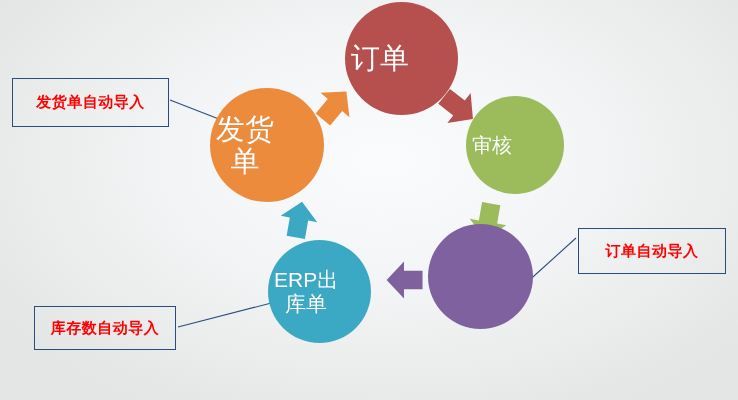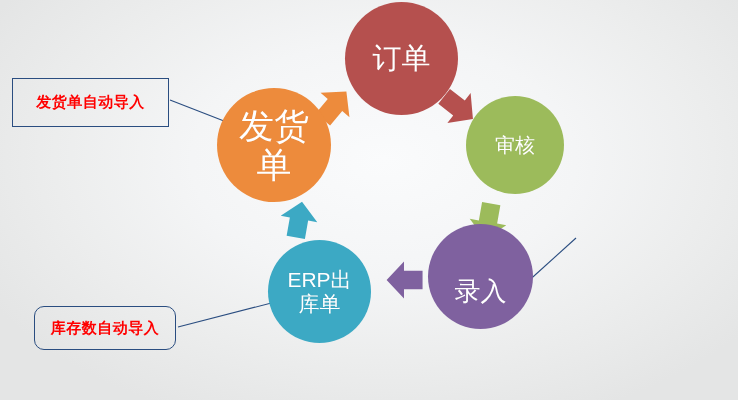--- a/index.html
+++ b/index.html
@@ -24,59 +24,58 @@
     position: absolute;
     left: 0; top: 0;
     width: 738px;
     height: 400px;
   }
   .node-circle {
     position: absolute;
     border-radius: 50%;
     display: flex;
     align-items: center;
-    justify-content: center;
     text-align: center;
     color: #ffffff;
     line-height: 1.12;
     box-sizing: border-box;
     user-select: none;
   }
   .node-label {
     display: block;
     padding: 0 6px;
     text-shadow: 0 0 1px rgba(0,0,0,0.10);
   }
 
   
   #node-order      { left: 345px; top: 2px;   width: 113px; height: 113px; background: #b5504e; font-size: 29px; }
   #node-review     { left: 466px; top: 96px;  width: 98px;  height: 98px;  background: #9cbb5b; font-size: 20px; }
   #node-erp-entry  { left: 428px; top: 224px; width: 105px; height: 105px; background: #7f619f; font-size: 26px; }
   #node-erp-out    { left: 268px; top: 240px; width: 103px; height: 103px; background: #3ca9c4; font-size: 21px; }
-  #node-shipment   { left: 217px; top: 88px;  width: 114px; height: 114px; background: #ed8b3c; font-size: 35px; }
+  #node-shipment   { left: 210px; top: 88px;  width: 114px; height: 114px; background: #ed8b3c; font-size: 29px; }
 
   
   .callout {
     position: absolute;
     border: 1.4px solid #2a4d80;
     background: transparent;
     display: flex;
     align-items: center;
     justify-content: center;
     box-sizing: border-box;
   }
   .callout-text {
     color: #ff0000;
     font-weight: bold;
     font-size: 15px;
     letter-spacing: 0.5px;
     white-space: nowrap;
   }
   #callout-shipment { left: 12px;  top: 78px;  width: 157px; height: 49px; }
-  #callout-stock    { left: 34px;  top: 306px; width: 142px; height: 44px; border-radius: 10px; }
+  #callout-stock    { left: 34px;  top: 306px; width: 142px; height: 44px; }
   #callout-order    { left: 578px; top: 228px; width: 148px; height: 46px; }
   #callout-order .callout-text,
   #callout-stock .callout-text { font-size: 15px; }
 </style>
 </head>
 <body>
 
 <div id="stage">
 
   <svg id="svg-layer" viewBox="0 0 738 400" xmlns="http://www.w3.org/2000/svg">
@@ -112,21 +111,20 @@
     <span class="node-label">订单</span>
   </div>
 
   <div class="node-circle" id="node-review">
     <span class="node-label">审核</span>
   </div>
 
   <div class="node-circle" id="node-erp-entry">
     <span class="node-label">
       <br>
-      <span>录入</span>
     </span>
   </div>
 
   <div class="node-circle" id="node-erp-out">
     <span class="node-label">
       <span>ERP出</span><br>
       <span>库单</span>
     </span>
   </div>
 
@@ -138,14 +136,17 @@
   </div>
 
   <div class="callout" id="callout-shipment">
     <span class="callout-text">发货单自动导入</span>
   </div>
 
   <div class="callout" id="callout-stock">
     <span class="callout-text">库存数自动导入</span>
   </div>
 
+  <div class="callout" id="callout-order">
+    <span class="callout-text">订单自动导入</span>
+  </div>
 
 </div>
 
 </body></html>

